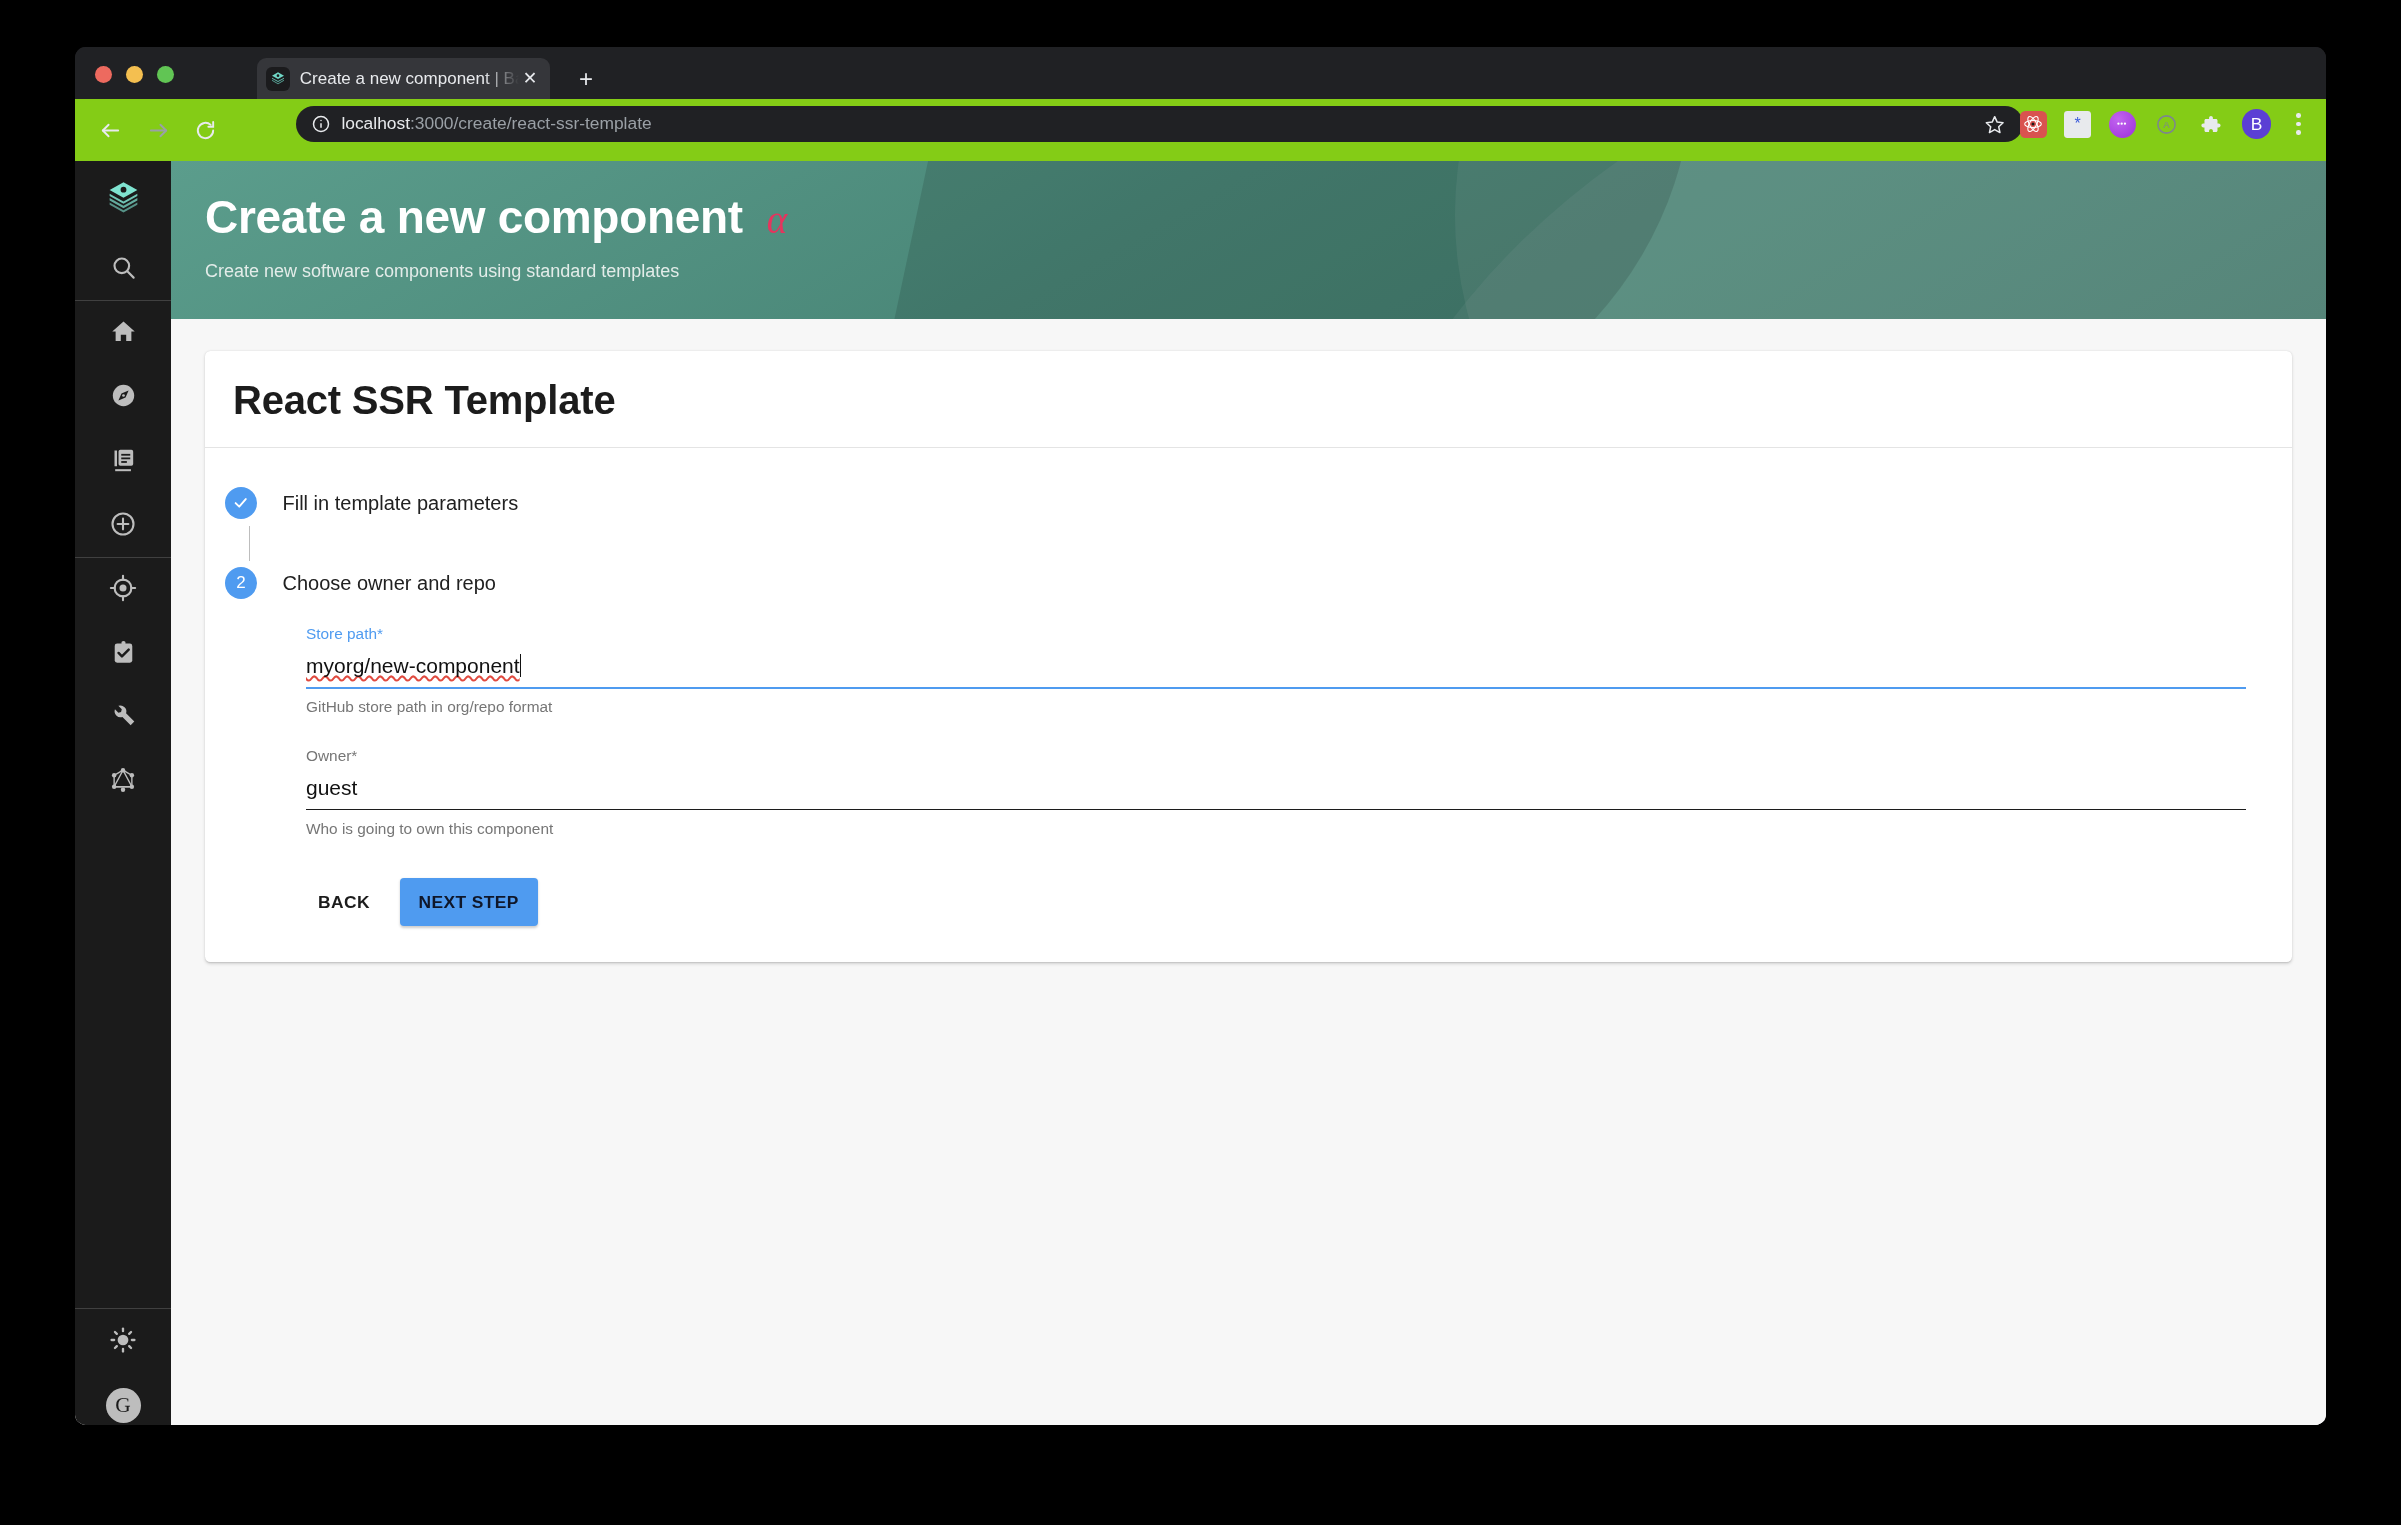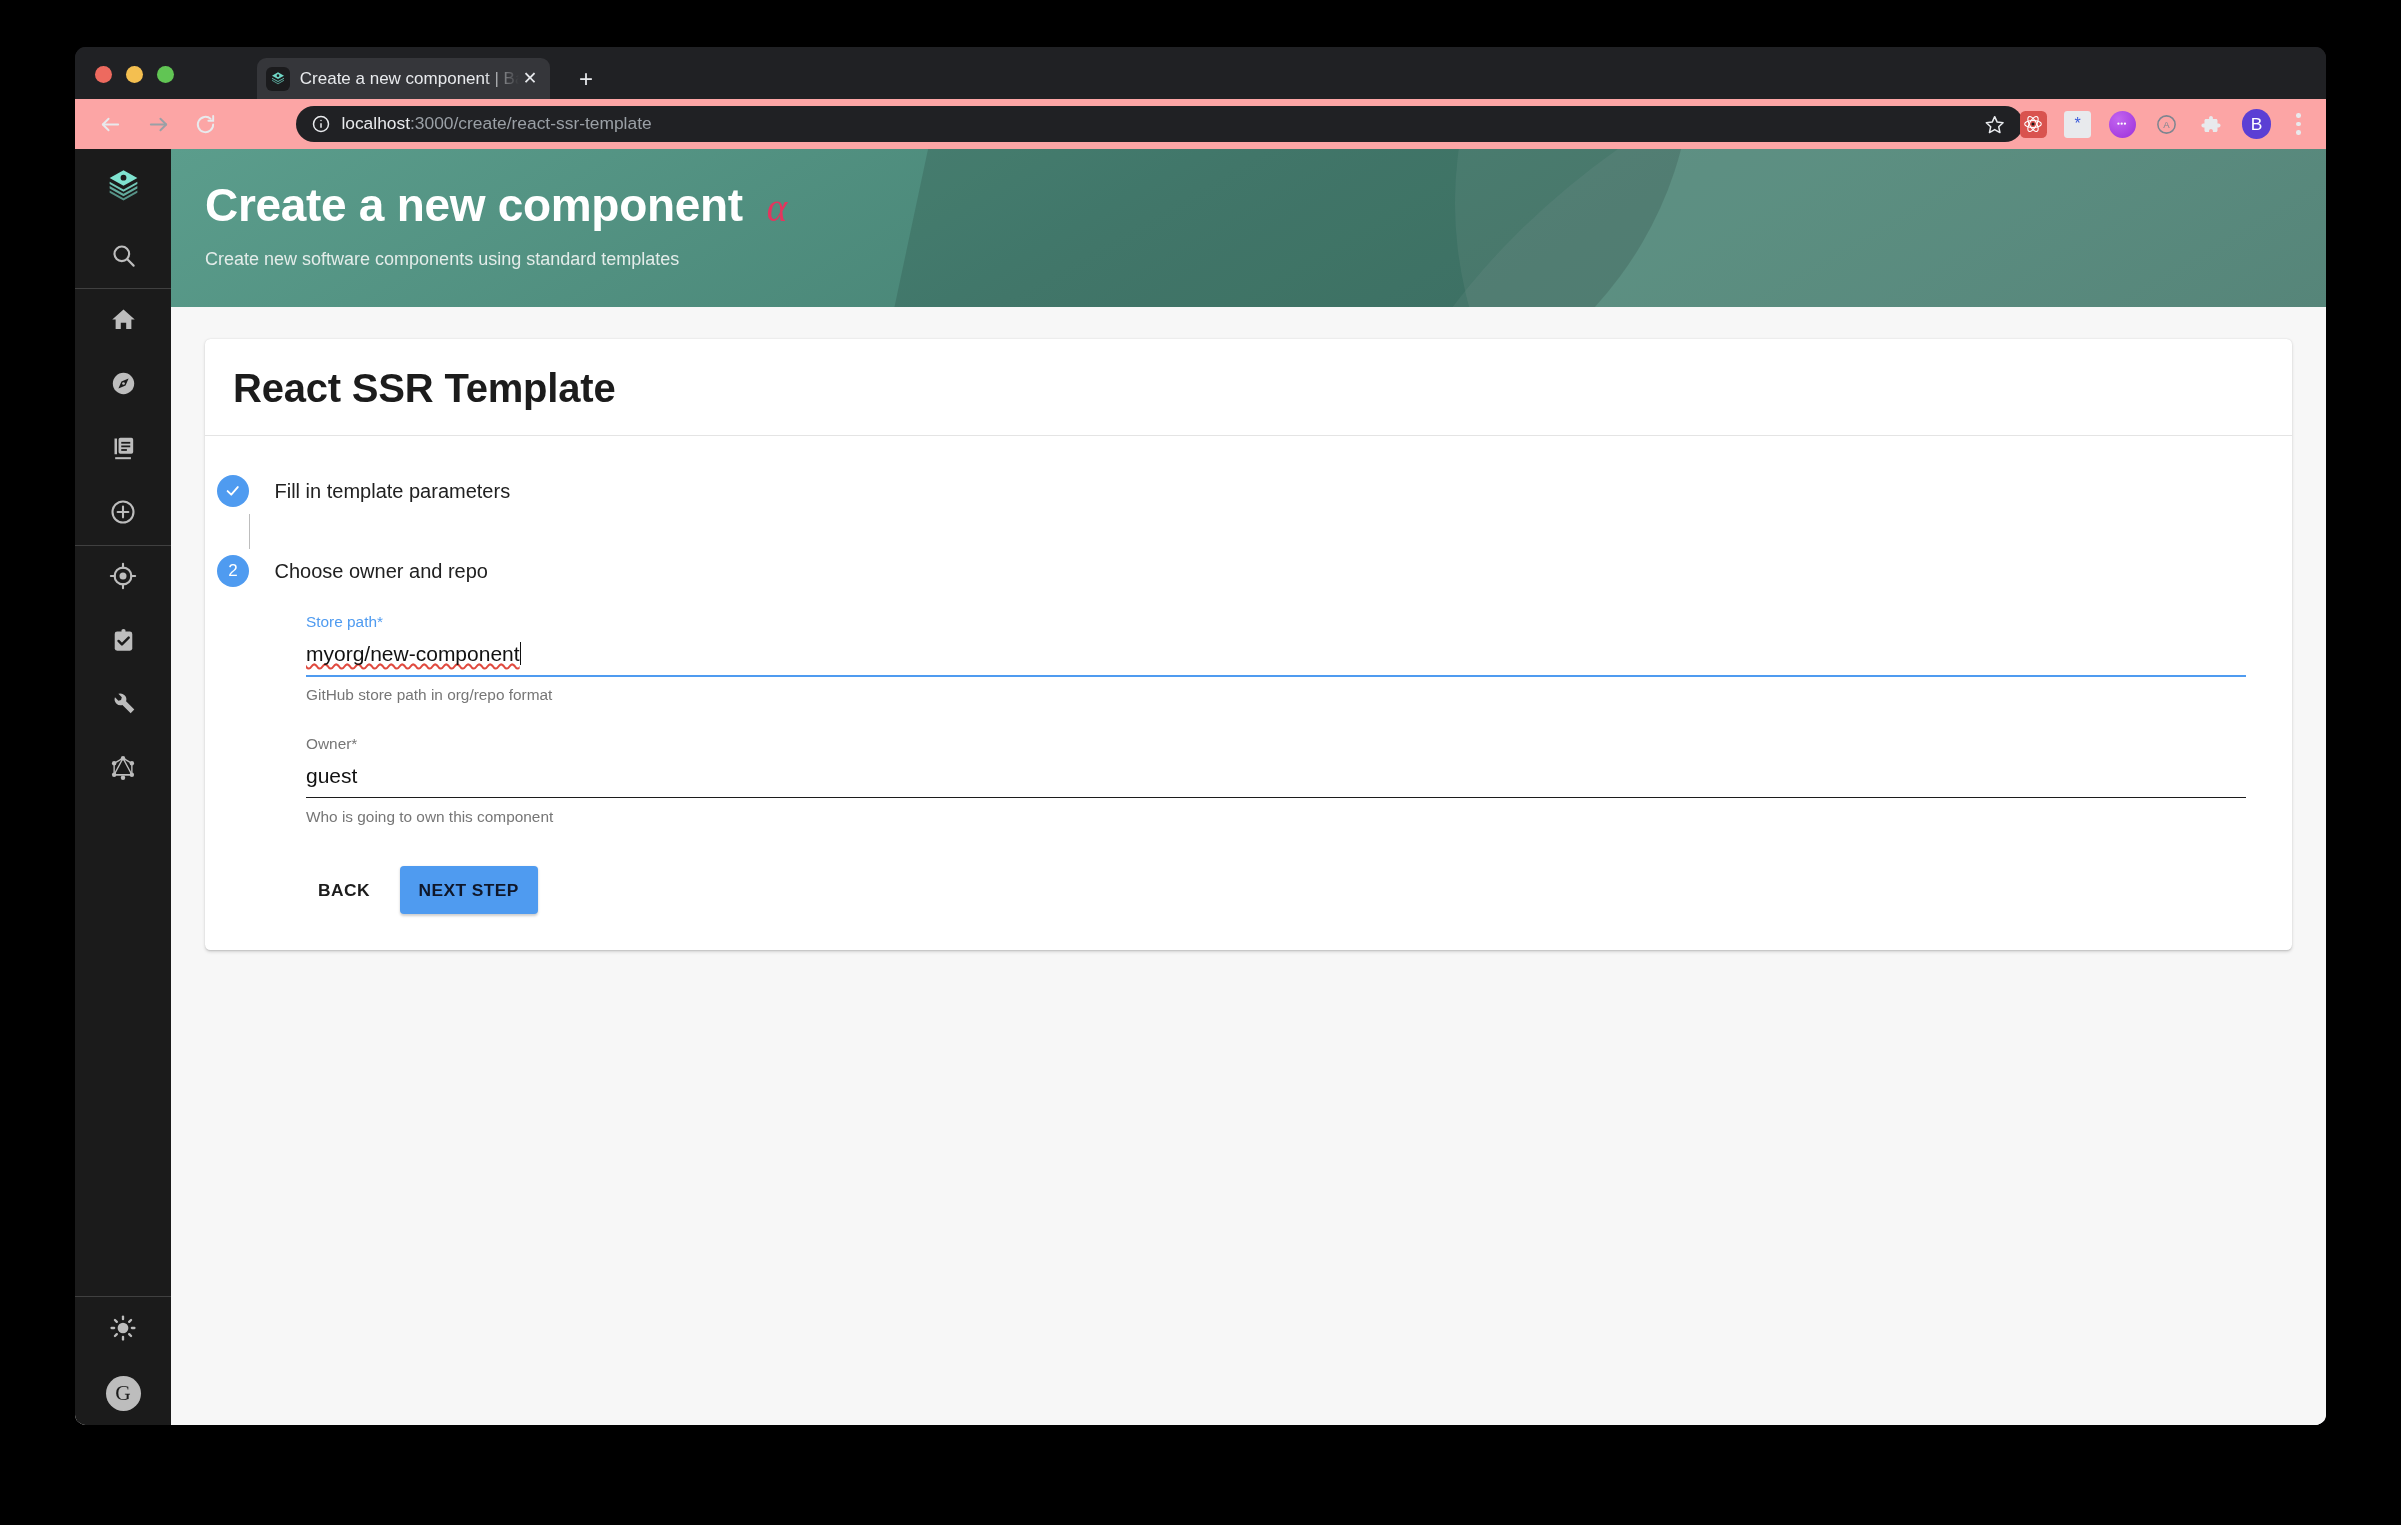--- a/index.html
+++ b/index.html
@@ -66,22 +66,22 @@
     width: 21.4px; text-align: center;
   }
   .tab-new {
     position: absolute; left: 504px; top: 20px;
     color: #e8eaed; font-size: 24px; line-height: 1;
   }
 
   
   .toolbar {
     position: relative;
-    height: 50px;
-    background: #fca5a5;
+    height: 62px;
+    background: #84cc16;
     display: flex; align-items: center;
   }
   .nav-btn {
     width: 42px; height: 42px;
     margin-left: 5.4px;
     display: flex; align-items: center; justify-content: center;
   }
   .nav-btn:first-child { margin-left: 14.7px; }
   .omnibox {
     position: absolute; left: 221px; top: 6.7px;
@@ -209,21 +209,21 @@
     overflow: hidden;
   }
   .card-header {
     padding: 27px 28px 24px 28px;
     border-bottom: 0.7px solid #e4e4e4;
   }
   .card-title { font-size: 40px; font-weight: bold; color: #1c1c1c; letter-spacing: -0.2px; }
   .card-body { padding: 39px 0 36px 0; }
 
   
-  .step-row { display: flex; align-items: center; padding-left: 12px; }
+  .step-row { display: flex; align-items: center; padding-left: 20px; }
   .step-circle {
     width: 32px; height: 32px; border-radius: 50%;
     background: #4f9bf0;
     display: flex; align-items: center; justify-content: center;
     color: #fff; font-size: 17px;
     flex: 0 0 auto;
   }
   .step-label { margin-left: 25.5px; font-size: 20px; color: #212121; }
   .step-connector {
     width: 1.3px; height: 35px; background: #bdbdbd;

